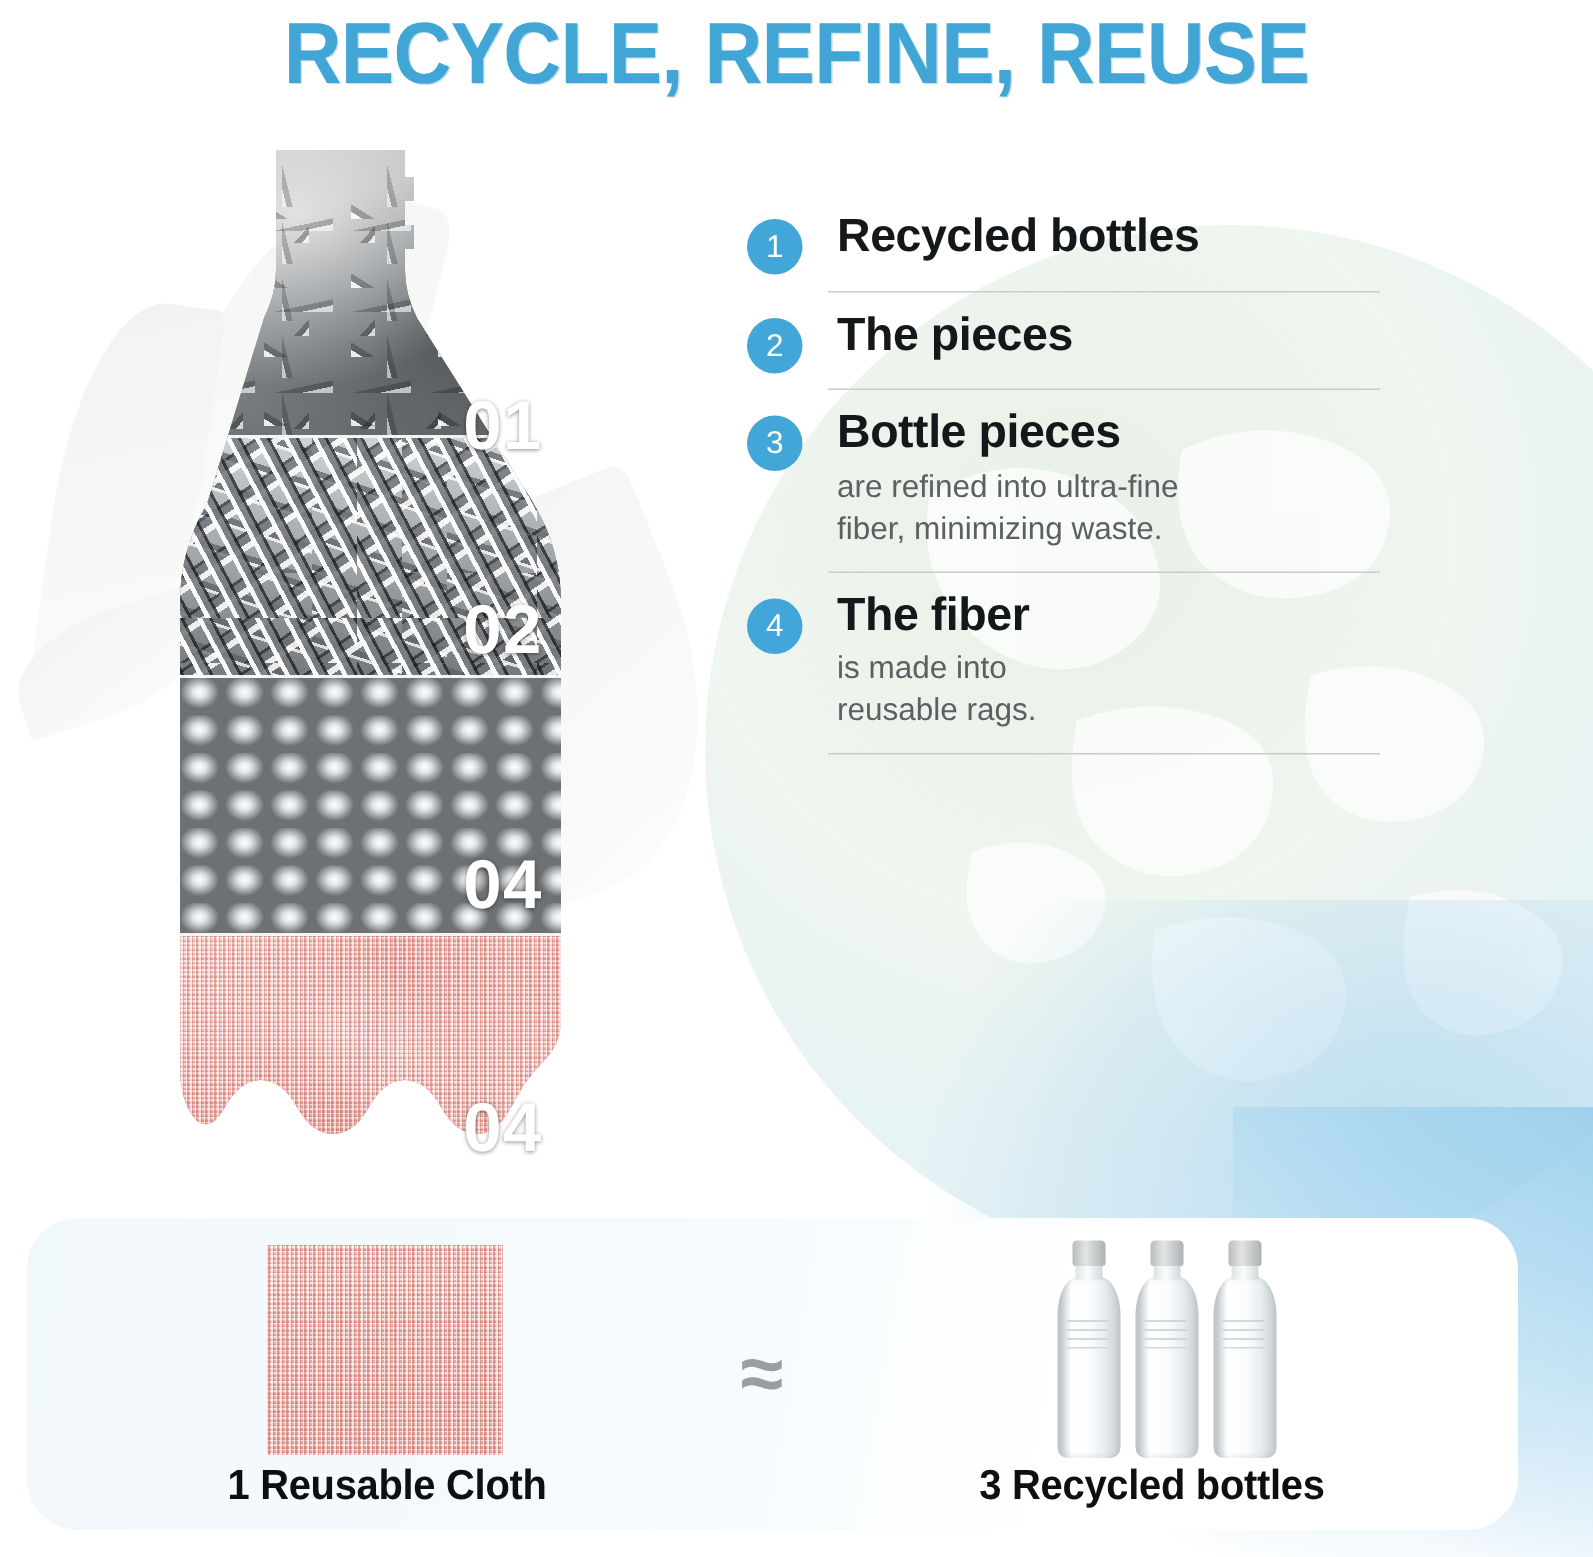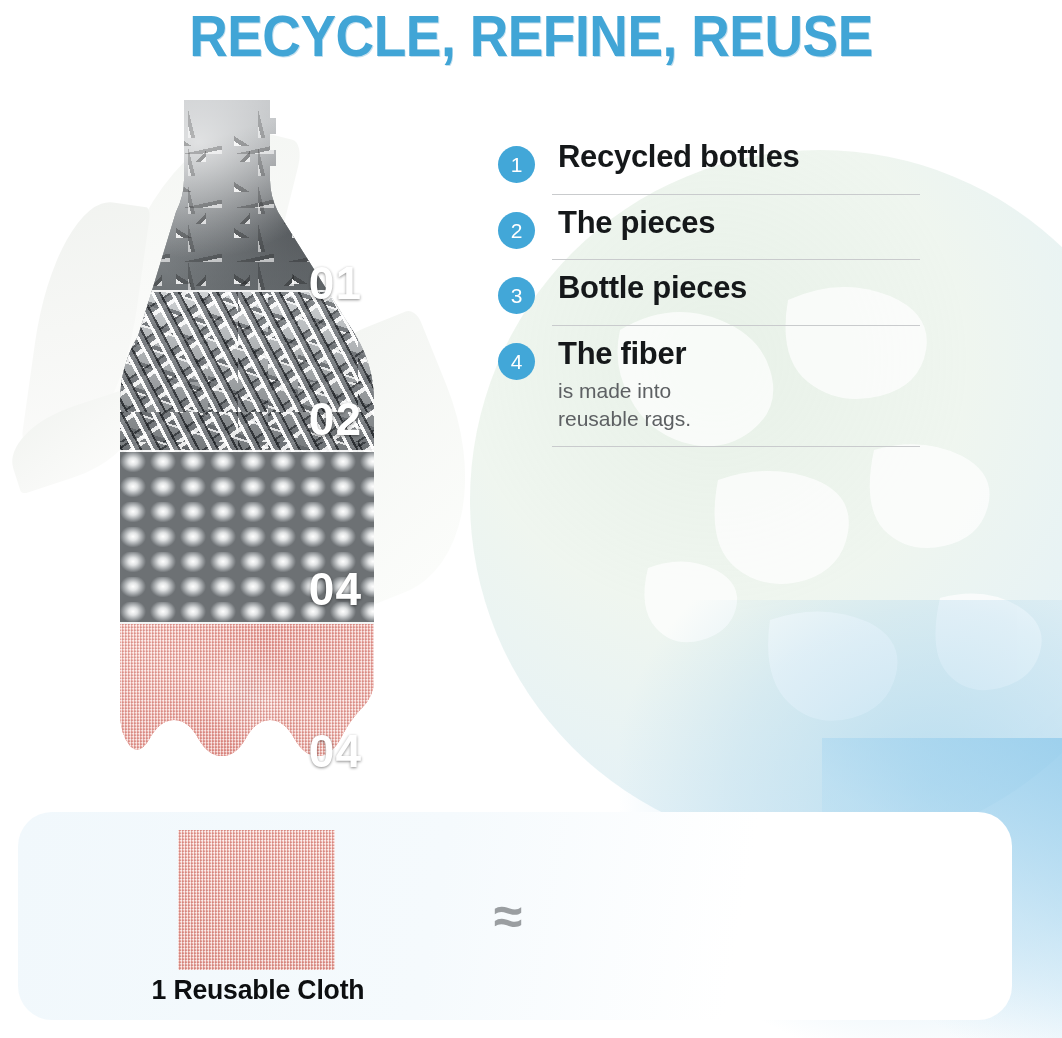--- a/index.html
+++ b/index.html
@@ -405,20 +405,22 @@
 
     <div class="step">
       <div class="step-badge">2</div>
       <div class="step-title">The pieces</div>
       <div class="step-rule" style="left:54px;position:absolute;margin-top:14px;"></div>
     </div>
 
     <div class="step">
       <div class="step-badge">3</div>
       <div class="step-title">Bottle pieces</div>
+      <div class="step-body">are refined into ultra-fine
+fiber, minimizing waste.</div>
       <div class="step-rule" style="left:54px;position:absolute;margin-top:14px;"></div>
     </div>
 
     <div class="step">
       <div class="step-badge">4</div>
       <div class="step-title">The fiber</div>
       <div class="step-body">is made into
 reusable rags.</div>
       <div class="step-rule" style="left:54px;position:absolute;margin-top:14px;"></div>
     </div>
@@ -427,16 +429,39 @@
 
   <div class="panel">
 
     <div class="panel-side side-left">
       <div class="cloth-swatch"></div>
       <div class="panel-label">1 Reusable Cloth</div>
     </div>
 
     <div class="approx">≈</div>
 
+    <div class="panel-side side-right">
+      <div class="bottles-row">
+        <div class="mini-bottle">
+          <div class="mb-body"></div>
+            <div class="mb-rings"></div>
+          <div class="mb-neck"></div>
+            <div class="mb-cap"></div>
+        </div>
+        <div class="mini-bottle">
+          <div class="mb-body"></div>
+            <div class="mb-rings"></div>
+          <div class="mb-neck"></div>
+            <div class="mb-cap"></div>
+        </div>
+        <div class="mini-bottle">
+          <div class="mb-body"></div>
+            <div class="mb-rings"></div>
+          <div class="mb-neck"></div>
+            <div class="mb-cap"></div>
+        </div>
+      </div>
+      <div class="panel-label">3 Recycled bottles</div>
+    </div>
 
   </div>
 
 </div>
 
 </body></html>

